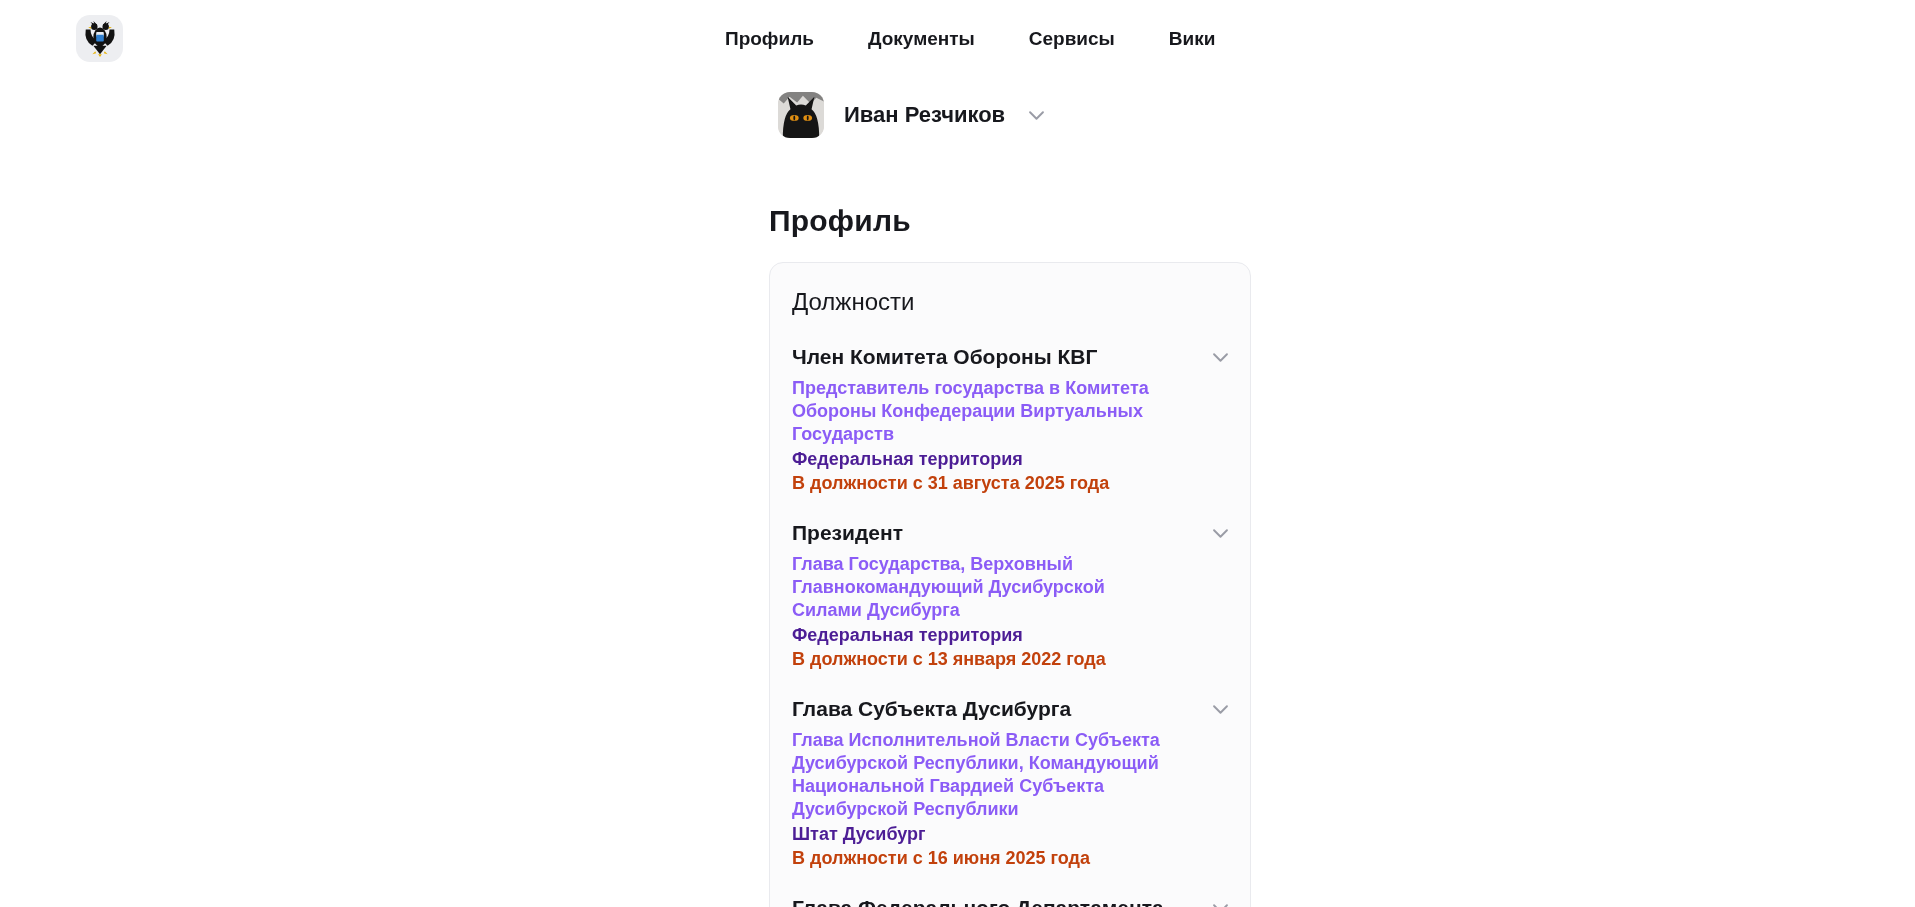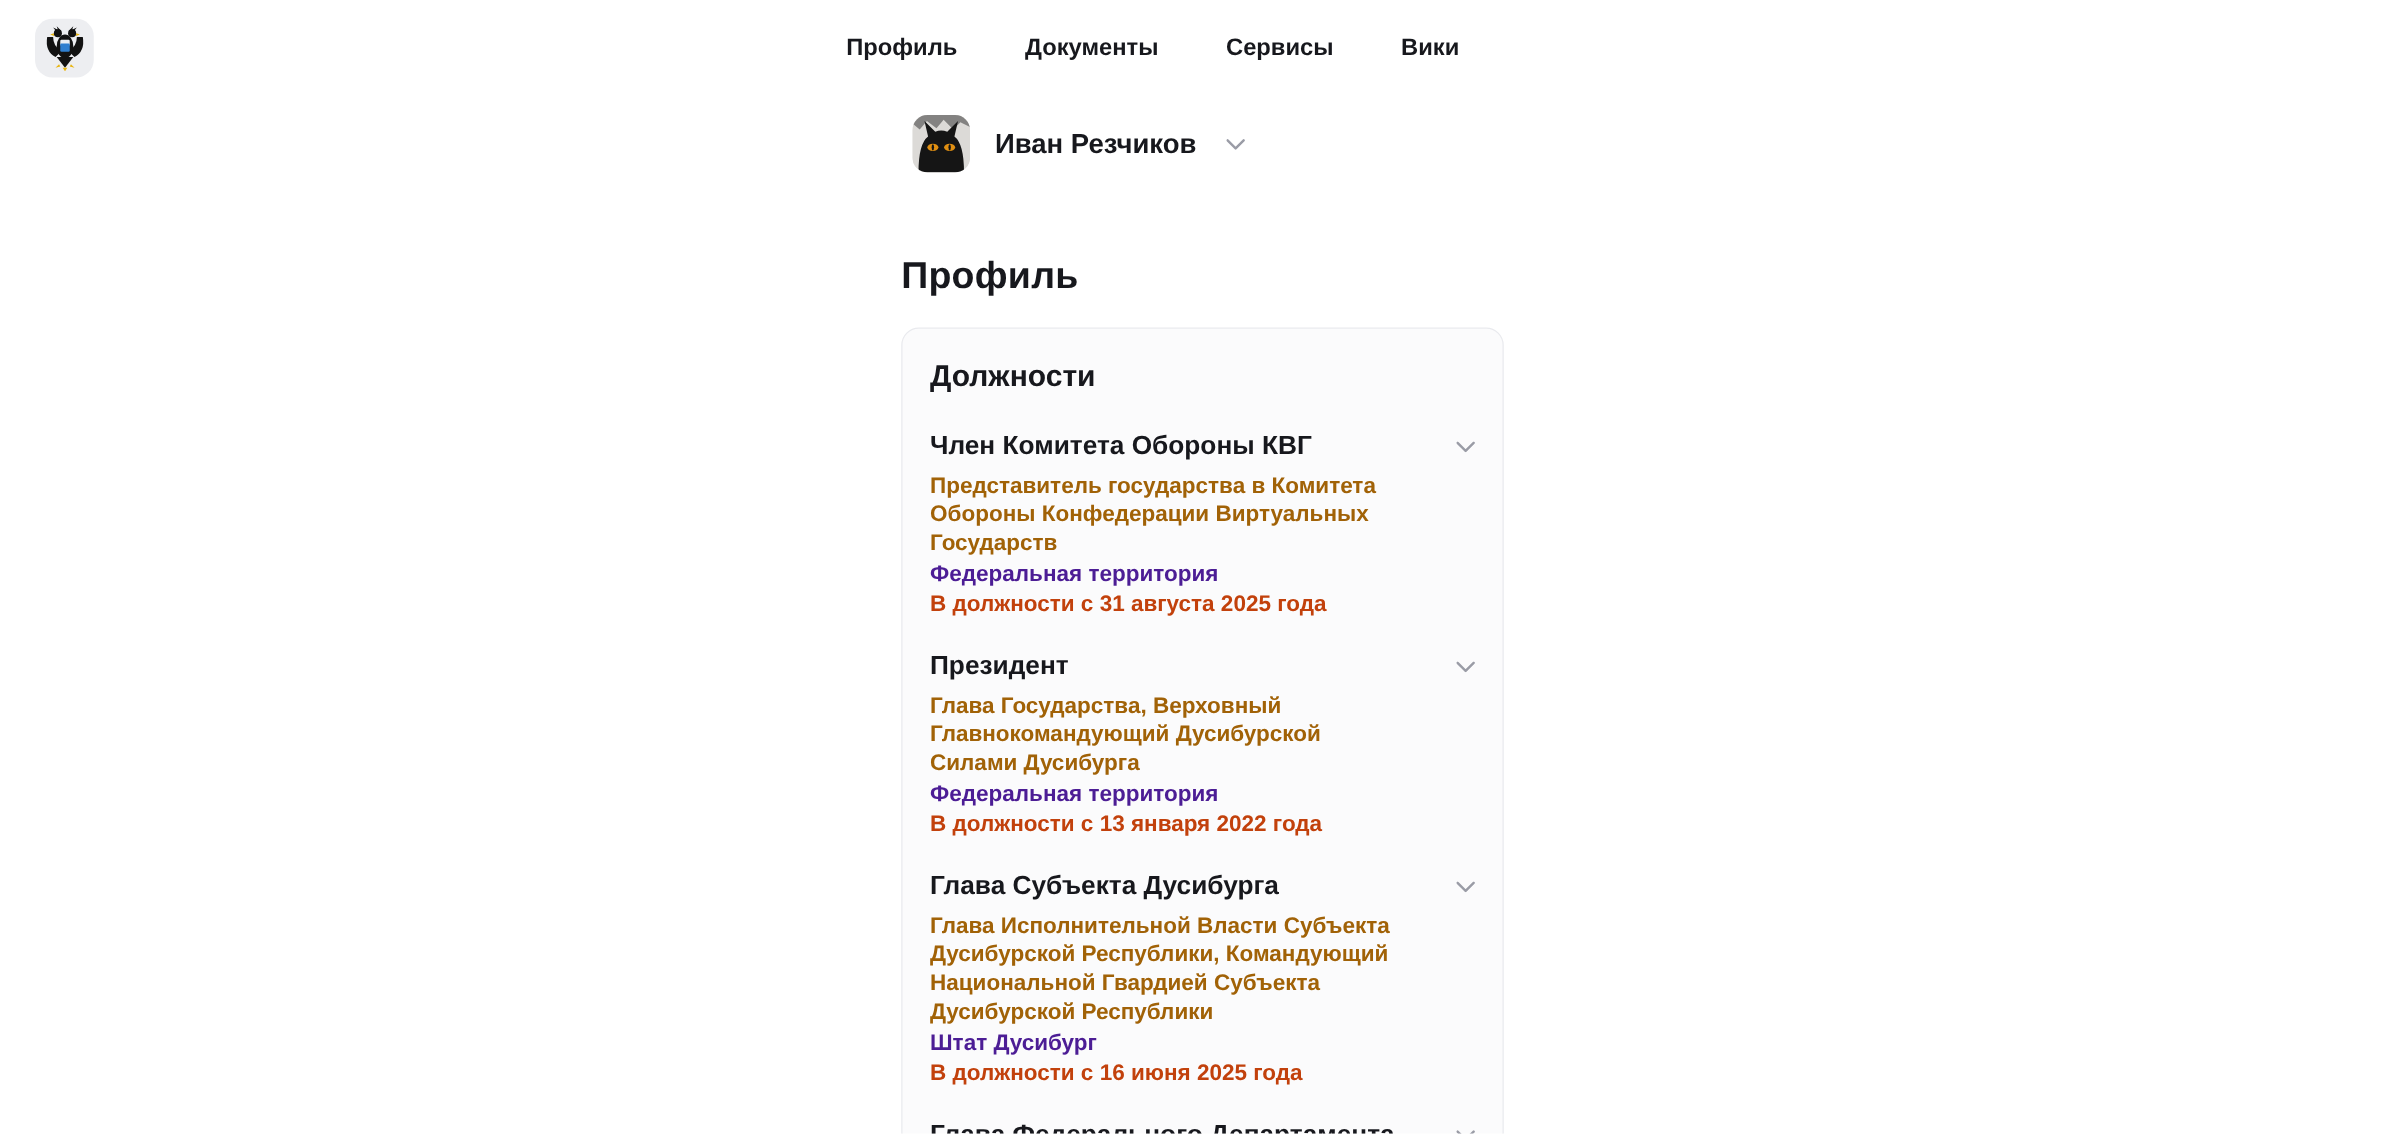--- a/index.html
+++ b/index.html
@@ -1,18 +1,18 @@
 <!DOCTYPE html>
 <html><head>
 <meta charset="utf-8">
 <style>
   * { margin:0; padding:0; box-sizing:border-box; }
   html,body { width:1915px; height:907px; overflow:hidden; background:#ffffff;
               font-family:"Liberation Sans", sans-serif; color:#17181d; }
-  .stage { position:relative; width:1733px; height:907px; background:#ffffff; overflow:hidden; }
+  .stage { position:relative; width:1733px; height:907px; background:#ffffff; overflow:hidden;margin-left:48px; }
 
   
   .logo-btn { position:absolute; left:28px; top:15px; width:47px; height:47px;
               border-radius:14px; background:#edeef1; display:flex; align-items:center;
               justify-content:center; cursor:pointer; }
   .topnav { position:absolute; left:677px; top:8px; height:62px; display:flex;
             align-items:center; gap:54px; }
   .nav-item { font-size:19px; font-weight:700; color:#17181d; cursor:pointer; white-space:nowrap; }
   .bell-btn { position:absolute; left:1786px; top:12px; width:44px; height:45px;
               border-radius:14px; background:#f1f2f5; display:flex; align-items:center;
@@ -31,26 +31,26 @@
   .user-chevron { margin-left:24px; display:flex; align-items:center; }
 
   
   .page-title { position:absolute; left:721px; top:204px; font-size:30px; font-weight:700;
                 color:#17181d; letter-spacing:0.2px; }
 
   
   .card { position:absolute; left:721px; top:262px; width:482px; height:1000px;
           background:#fbfbfc; border:1px solid #e9eaee; border-radius:14px;
           padding:24px 22px; }
-  .card-title { font-size:24px; font-weight:700; color:#17181d; line-height:30px;
+  .card-title { font-size:24px; font-weight:400; color:#17181d; line-height:30px;
                 margin-bottom:28px; }
   .position { margin-bottom:26px; }
   .pos-head { display:flex; align-items:center; justify-content:space-between; cursor:pointer;gap:16px; }
   .pos-title { font-size:21px; font-weight:700; color:#17181d; line-height:24px; }
-  .pos-desc { margin-top:8px; font-size:18px; font-weight:600; color:#a16207;
+  .pos-desc { margin-top:8px; font-size:18px; font-weight:600; color:#8b5cf6;
               line-height:23px; max-width:385px; }
   .pos-territory { font-size:18px; font-weight:600; color:#4c1d95; line-height:24px; margin-top:1px; }
   .pos-tenure { font-size:18px; font-weight:600; color:#c2410c; line-height:24px; }
   .chev { display:flex; align-items:center; }
 </style>
 </head>
 <body>
 
 <div class="stage">
 

